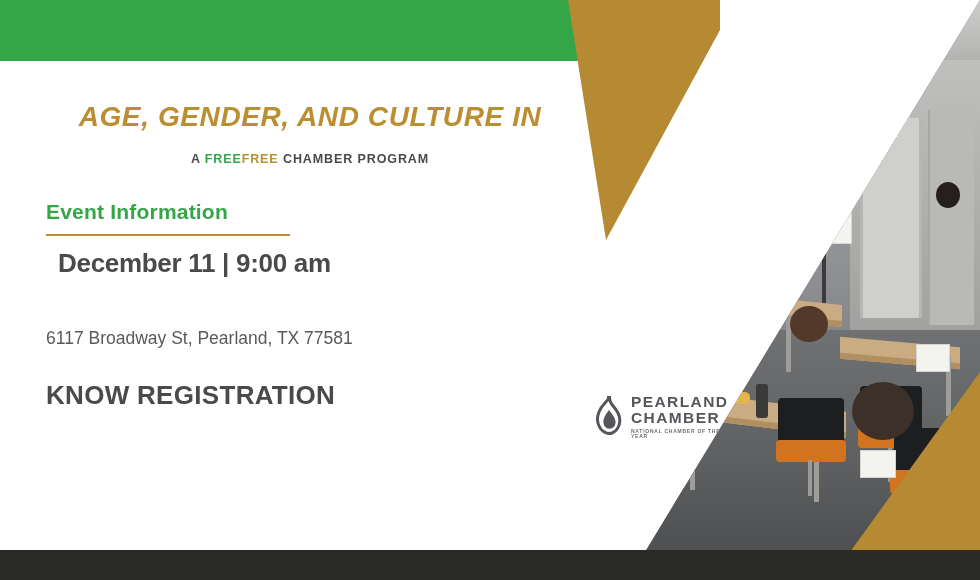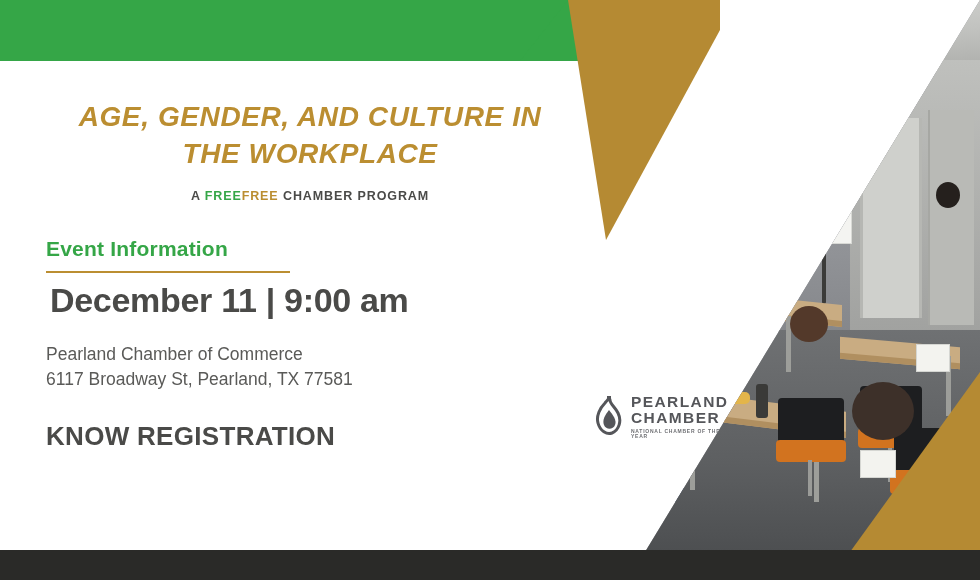--- a/index.html
+++ b/index.html
@@ -134,21 +134,21 @@
   .t-green{color:#35A647;display:block;}
   .t-gold{color:#BB8E31;display:block;font-style:italic;}
   .kicker{margin:16px 0 0 0;text-align:center;font-size:12.5px;font-weight:800;
           letter-spacing:.9px;color:#4A4A48;}
   .k-green{color:#35A647;}
   .k-gold{color:#BB8E31;}
 
   .info{margin:34px 0 0 46px;}
   .info-head{font-size:21px;font-weight:800;color:#35A647;letter-spacing:.2px;margin:0;}
   .rule{width:244px;height:2px;background:#BB8E31;margin:10px 0 8px 0;}
-  .datetime{font-size:34px;font-weight:800;color:#4A4A48;letter-spacing:-.3px;margin:4px;}
+  .datetime{font-size:26px;font-weight:800;color:#4A4A48;letter-spacing:-.3px;margin:12px;}
   .venue{margin:22px 0 0 0;font-size:17.5px;line-height:1.45;color:#5A5A58;font-weight:400;}
   .freereg{margin:28px 0 0 0;font-size:26px;font-weight:800;color:#4A4A48;letter-spacing:.3px;}
 
   
   .logo{position:absolute;left:594px;top:394px;width:132px;height:44px;display:flex;
         align-items:center;gap:7px;}
   .logo-mark{width:30px;height:40px;flex:0 0 30px;position:relative;}
   .logo-words{display:flex;flex-direction:column;line-height:1;}
   .lw1,.lw2{font-size:15.5px;font-weight:700;color:#55565A;letter-spacing:1.4px;}
   .lw2{margin-top:1px;}
@@ -271,31 +271,30 @@
 
       <div class="photo-shade"></div>
     </div>
   </div>
 
   <div class="gold-bottom"></div>
 
   <div class="content">
     <h1 class="title">
       <span class="t-gold">AGE, GENDER, AND CULTURE IN</span>
-      <span class="t-gold">THE WORKPLACE</span>
     </h1>
 
     <p class="kicker"><span>A </span><span class="k-green">FREE</span><span class="k-gold">FREE</span><span> CHAMBER PROGRAM</span></p>
 
     <div class="info">
       <p class="info-head">Event Information</p>
       <div class="rule"></div>
       <p class="datetime">December 11 | 9:00 am</p>
       <p class="venue">
-        <span>Pearland Chamber of Commerce</span><br>
+        <br>
         <span>6117 Broadway St, Pearland, TX 77581</span>
       </p>
       <p class="freereg">KNOW REGISTRATION</p>
     </div>
   </div>
 
   <div class="logo">
     <div class="logo-mark">
       <svg viewBox="0 0 30 40" width="30" height="40" aria-hidden="true">
         <path d="M15 1 C15 4, 12 5, 11 7 C6 12, 2 20, 4 27 C6 35, 13 39, 18 37

